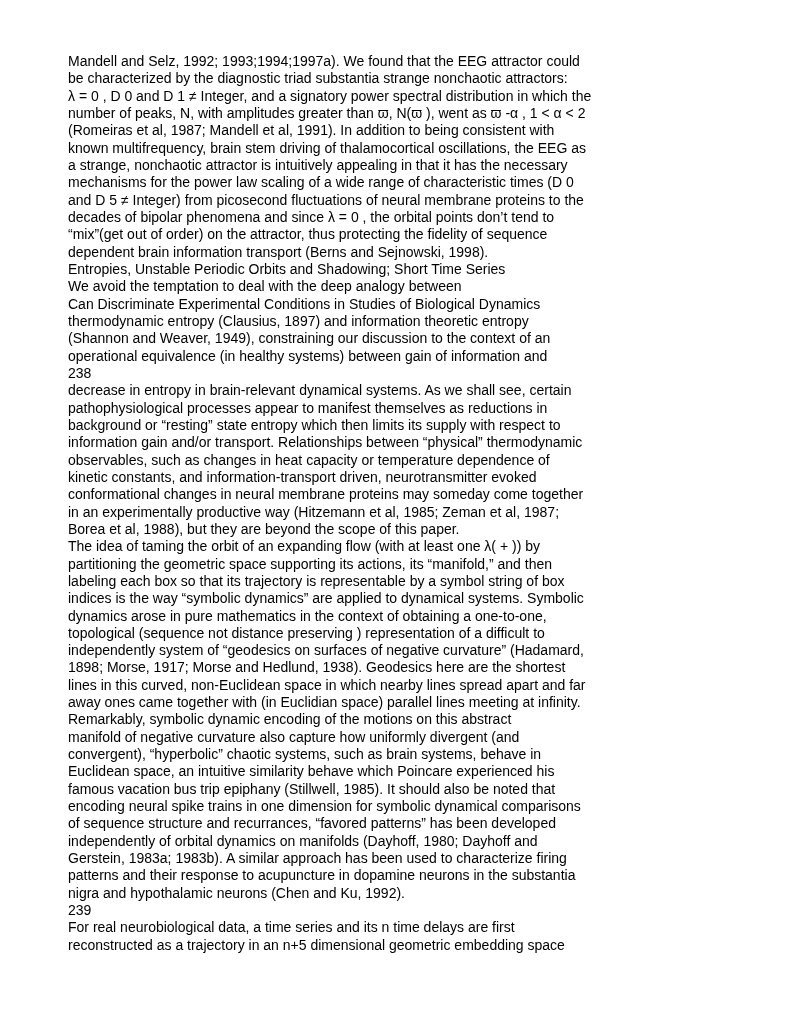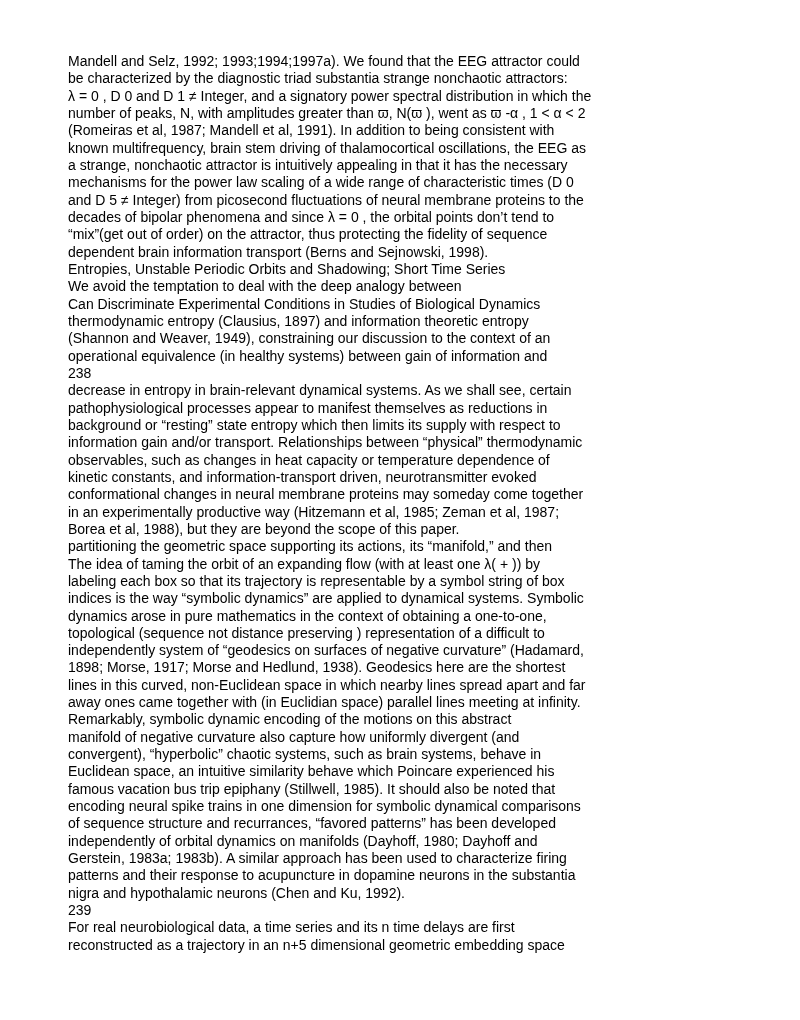--- a/index.html
+++ b/index.html
@@ -58,22 +58,22 @@
       <div class="line">238</div>
       <div class="line">decrease in entropy in brain-relevant dynamical systems. As we shall see, certain</div>
       <div class="line">pathophysiological processes appear to manifest themselves as reductions in</div>
       <div class="line">background or “resting” state entropy which then limits its supply with respect to</div>
       <div class="line">information gain and/or transport. Relationships between “physical” thermodynamic</div>
       <div class="line">observables, such as changes in heat capacity or temperature dependence of</div>
       <div class="line">kinetic constants, and information-transport driven, neurotransmitter evoked</div>
       <div class="line">conformational changes in neural membrane proteins may someday come together</div>
       <div class="line">in an experimentally productive way (Hitzemann et al, 1985; Zeman et al, 1987;</div>
       <div class="line">Borea et al, 1988), but they are beyond the scope of this paper.</div>
+      <div class="line">The idea of taming the orbit of an expanding flow (with at least one λ( + )) by</div>
       <div class="line">partitioning the geometric space supporting its actions, its “manifold,” and then</div>
-      <div class="line">The idea of taming the orbit of an expanding flow (with at least one λ( + )) by</div>
       <div class="line">labeling each box so that its trajectory is representable by a symbol string of box</div>
       <div class="line">indices is the way “symbolic dynamics” are applied to dynamical systems. Symbolic</div>
       <div class="line">dynamics arose in pure mathematics in the context of obtaining a one-to-one,</div>
       <div class="line">topological (sequence not distance preserving ) representation of a difficult to</div>
       <div class="line">independently system of “geodesics on surfaces of negative curvature” (Hadamard,</div>
       <div class="line">1898; Morse, 1917; Morse and Hedlund, 1938). Geodesics here are the shortest</div>
       <div class="line">lines in this curved, non-Euclidean space in which nearby lines spread apart and far</div>
       <div class="line">away ones came together with (in Euclidian space) parallel lines meeting at infinity.</div>
       <div class="line">Remarkably, symbolic dynamic encoding of the motions on this abstract</div>
       <div class="line">manifold of negative curvature also capture how uniformly divergent (and</div>

